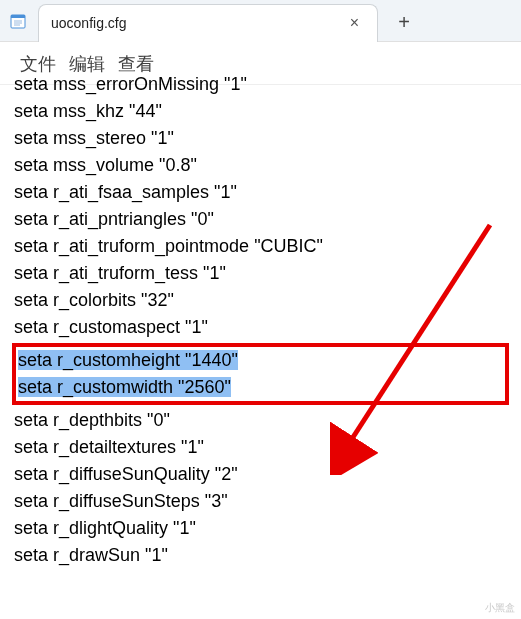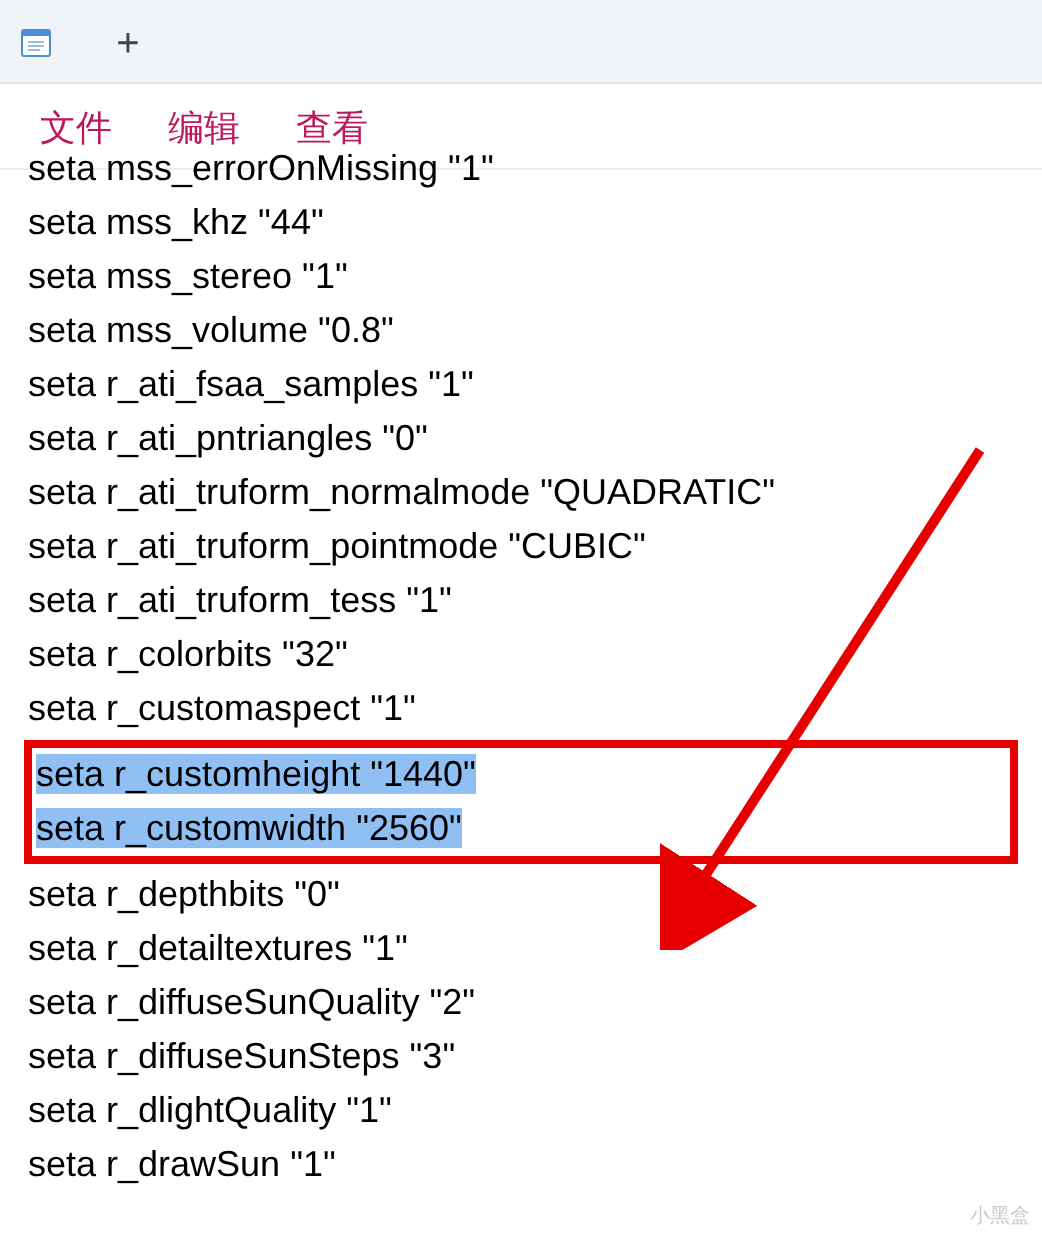--- a/index.html
+++ b/index.html
@@ -41,24 +41,24 @@
   .tab-close { font-size: 16px; color: #555; padding: 2px 6px; cursor: pointer; }
   .tab-add {
     width: 40px; height: 38px;
     display:flex;align-items:center;justify-content:center;
     font-size: 20px; color: #444;
     margin-left: 6px; margin-top:4px;
     cursor:pointer;
   }
   .menubar {
     display: flex;
-    gap: 28px;
+    gap: 13px;
     padding: 10px 20px 8px 20px;
     font-size: 18px;
-    color: #be185d;
+    color: #404040;
     border-bottom: 1px solid #eee;
   }
   .menubar span { cursor: pointer; }
   .editor {
     padding: 0 14px 4px 14px;
     font-size: 18px;
     line-height: 27px;
     font-family: Arial, sans-serif;
     color: #000;
     position: relative;
@@ -96,37 +96,40 @@
 <div class="titlebar">
   <div class="app-icon">
     <svg width="18" height="18" viewBox="0 0 18 18">
       <rect x="2" y="3" width="14" height="13" rx="1" fill="#fff" stroke="#4a90d9" stroke-width="1"></rect>
       <rect x="2" y="3" width="14" height="3" fill="#4a90d9"></rect>
       <line x1="5" y1="9" x2="13" y2="9" stroke="#9bbbe0" stroke-width="1"></line>
       <line x1="5" y1="11" x2="13" y2="11" stroke="#9bbbe0" stroke-width="1"></line>
       <line x1="5" y1="13" x2="11" y2="13" stroke="#9bbbe0" stroke-width="1"></line>
     </svg>
   </div>
+  <div class="tab">
+    <span class="tab-title">uoconfig.cfg</span>
+    <span class="tab-close">×</span>
+  </div>
   <div class="tab-add">+</div>
 </div>
 
 <div class="menubar">
   <span>文件</span>
   <span>编辑</span>
   <span>查看</span>
 </div>
 
 <div class="editor">
   <div class="line cutoff">seta mss_errorOnMissing "1"</div>
   <div class="line">seta mss_khz "44"</div>
   <div class="line">seta mss_stereo "1"</div>
   <div class="line">seta mss_volume "0.8"</div>
   <div class="line">seta r_ati_fsaa_samples "1"</div>
   <div class="line">seta r_ati_pntriangles "0"</div>
-  <div class="line">seta r_ati_truform_normalmode "QUADRATIC"</div>
   <div class="line">seta r_ati_truform_pointmode "CUBIC"</div>
   <div class="line">seta r_ati_truform_tess "1"</div>
   <div class="line">seta r_colorbits "32"</div>
   <div class="line">seta r_customaspect "1"</div>
 
   <div class="hlgroup">
     <div class="hlbox">
       <div class="line"><span class="hl">seta r_customheight "1440"</span></div>
       <div class="line"><span class="hl">seta r_customwidth "2560"</span></div>
     </div>

